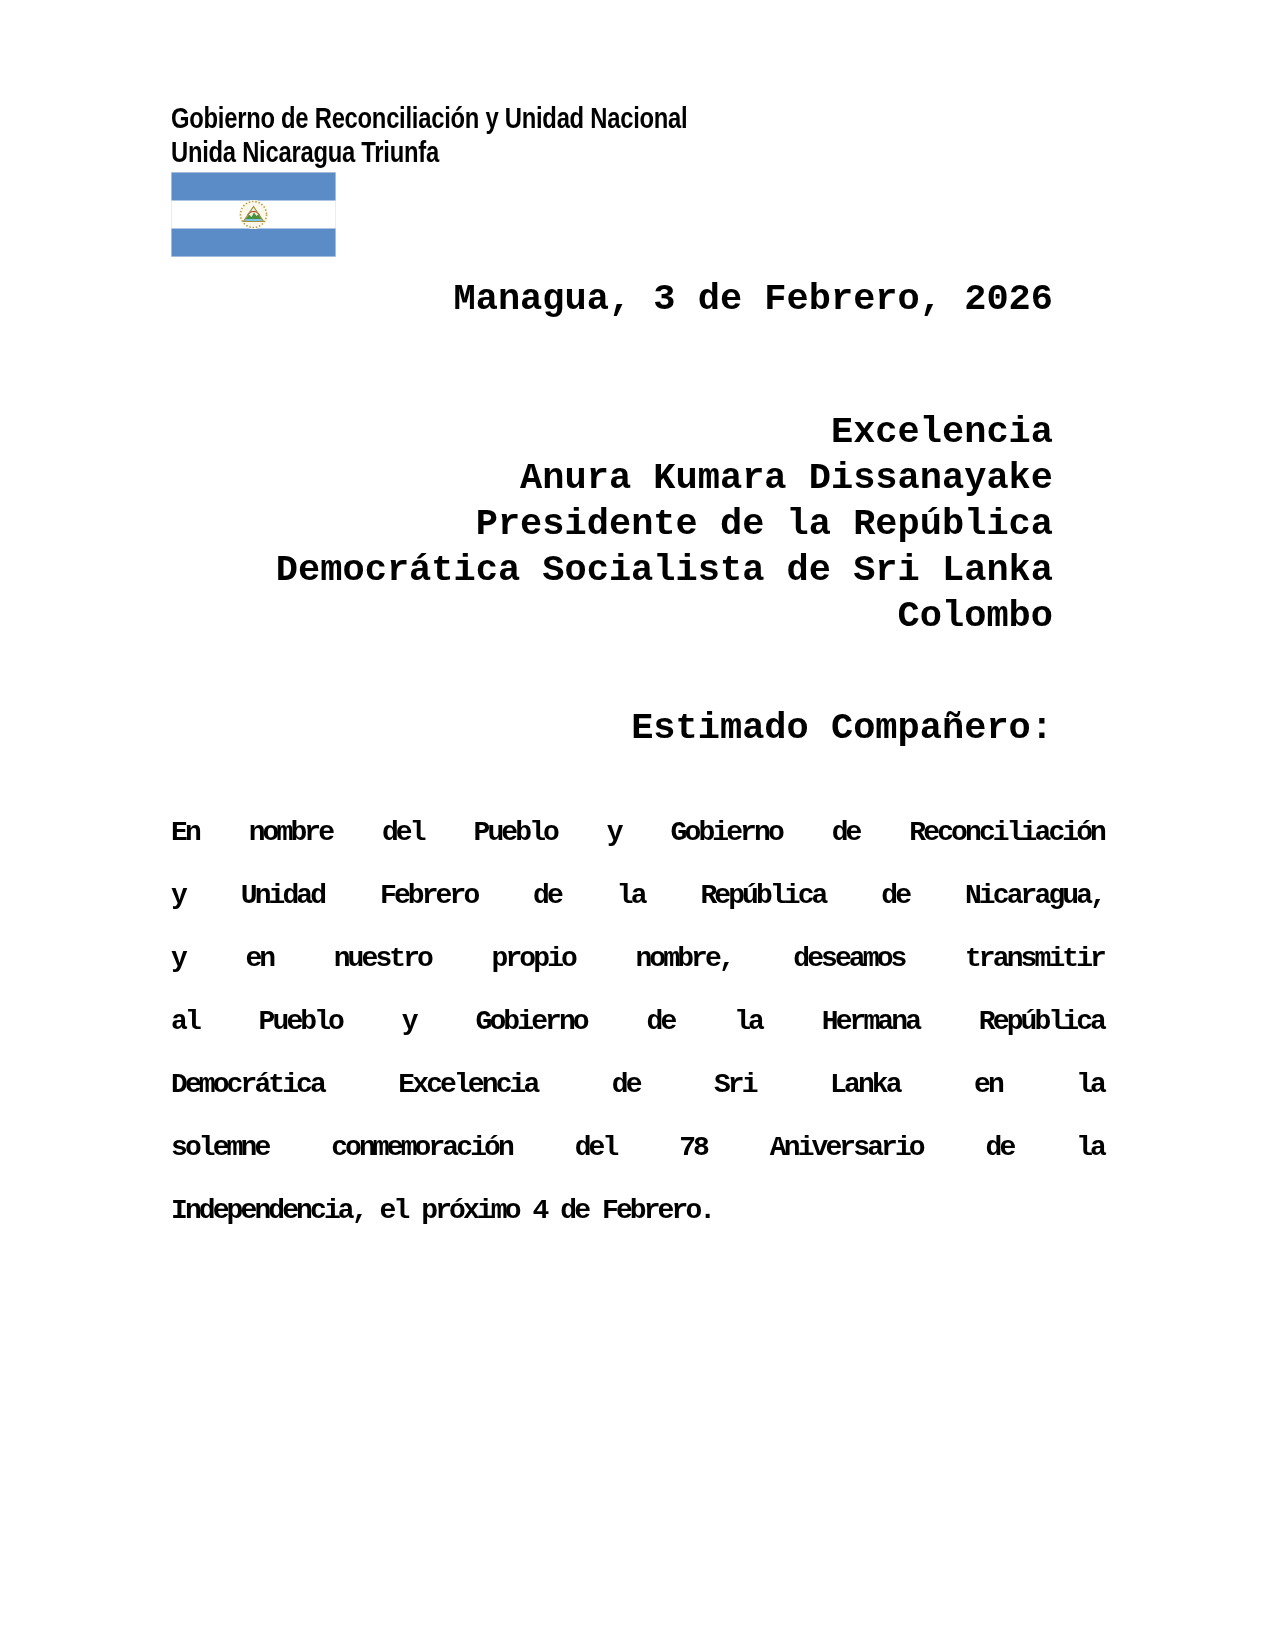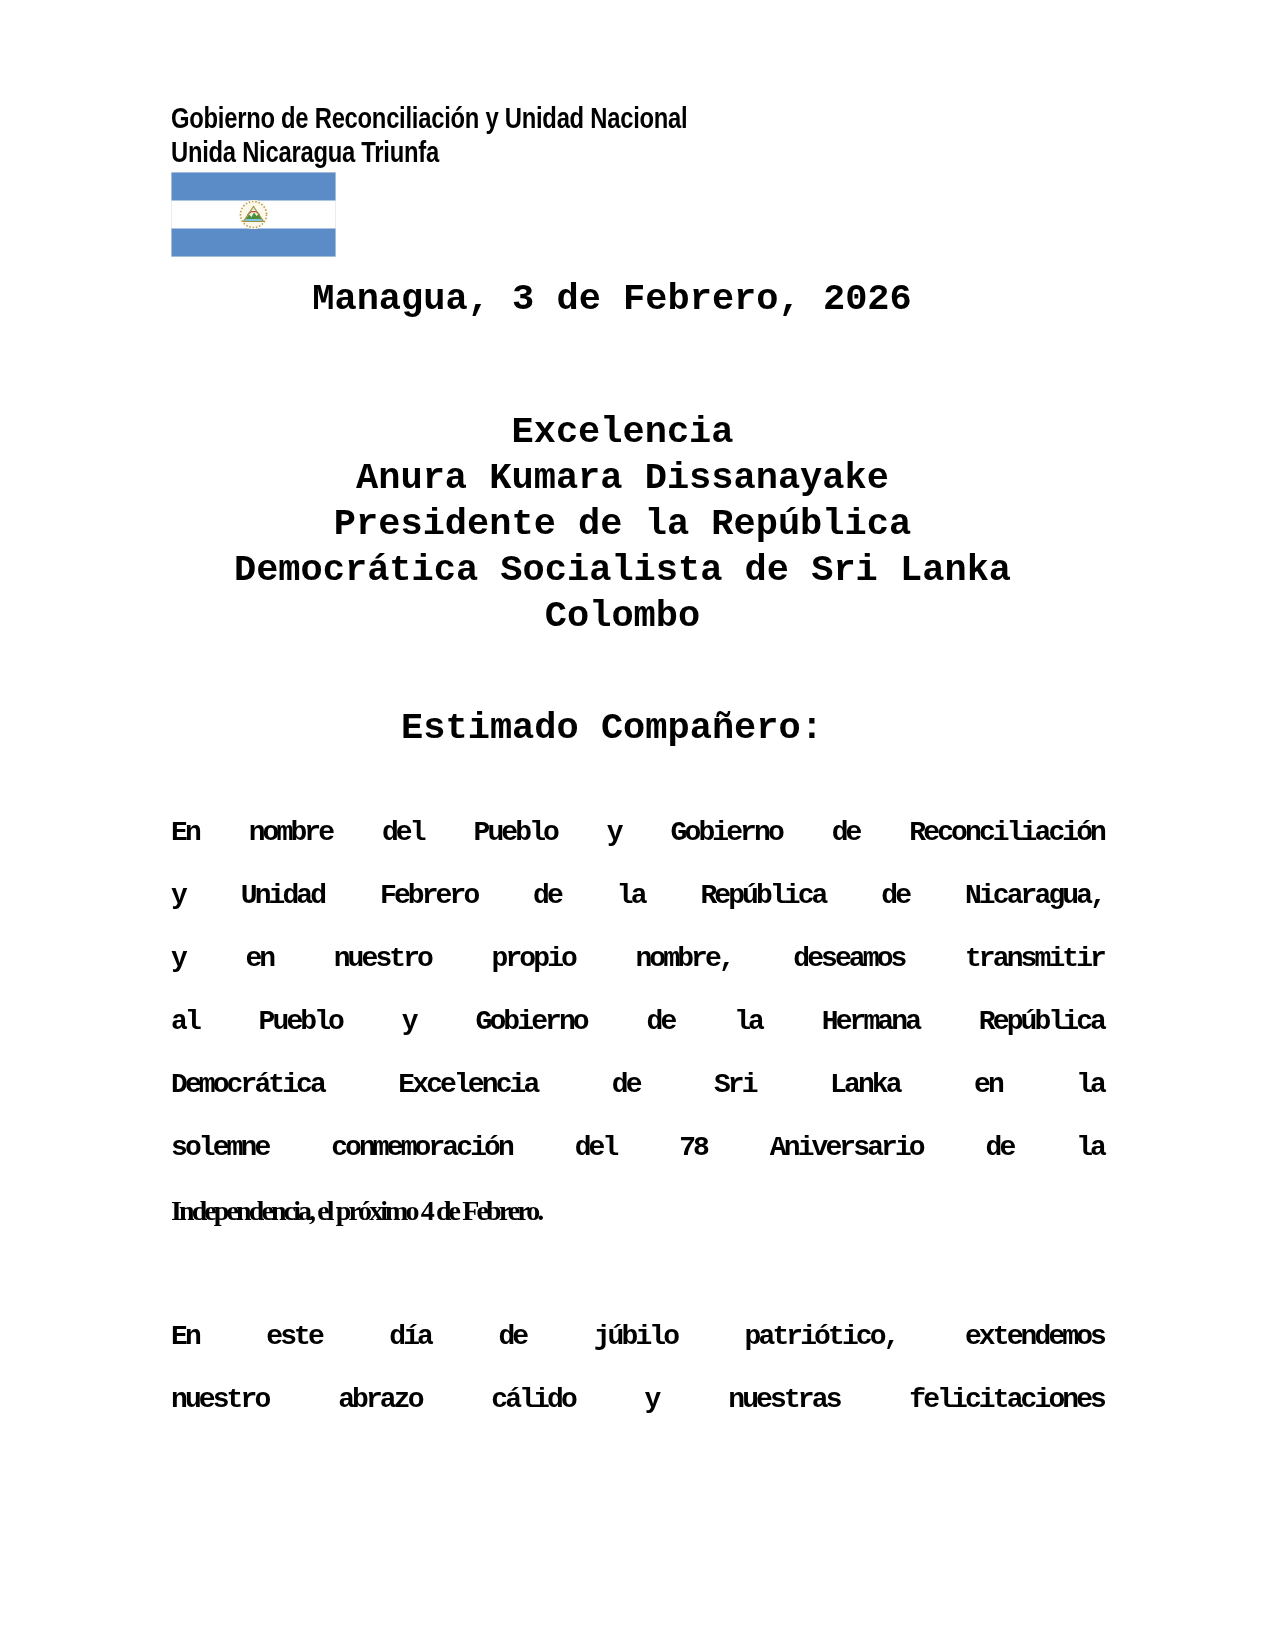--- a/index.html
+++ b/index.html
@@ -50,23 +50,22 @@
   }
   .para-1 { margin-top: 50px; }
   .para-2 { margin-top: 63px; }
   .body-line {
     text-align: justify;
     text-align-last: justify;
   }
   .body-line.left {
     text-align: center;
     text-align-last: left;
-    font-family: Liberation Serif, serif;
   }
-  .mono-line { text-align: center; }
+  .mono-line { text-align: right; }
 </style>
 </head>
 <body>
 
 <div class="page">
 
   <div class="gov-header">
     <div>Gobierno de Reconciliación y Unidad Nacional</div>
     <div>Unida Nicaragua Triunfa</div>
   </div>
@@ -103,18 +102,14 @@
   <div class="para para-1">
       <div class="body-line">En nombre del Pueblo y Gobierno de Reconciliación</div>
       <div class="body-line">y Unidad Febrero de la República de Nicaragua,</div>
       <div class="body-line">y en nuestro propio nombre, deseamos transmitir</div>
       <div class="body-line">al Pueblo y Gobierno de la Hermana República</div>
       <div class="body-line">Democrática Excelencia de Sri Lanka en la</div>
       <div class="body-line">solemne conmemoración del 78 Aniversario de la</div>
       <div class="body-line left">Independencia, el próximo 4 de Febrero.</div>
     </div>
 
-  <div class="para para-2">
-      <div class="body-line">En este día de júbilo patriótico, extendemos</div>
-      <div class="body-line">nuestro abrazo cálido y nuestras felicitaciones</div>
-    </div>
 
 </div>
 
 </body></html>

